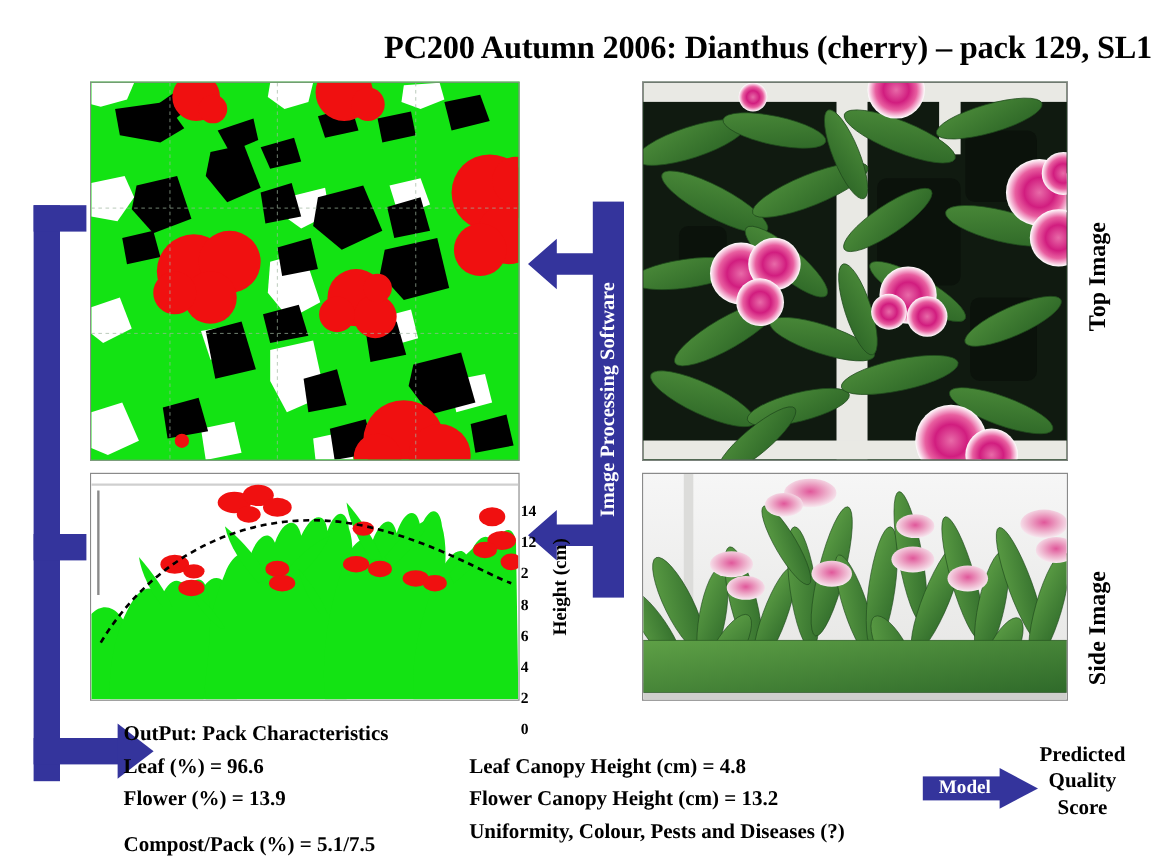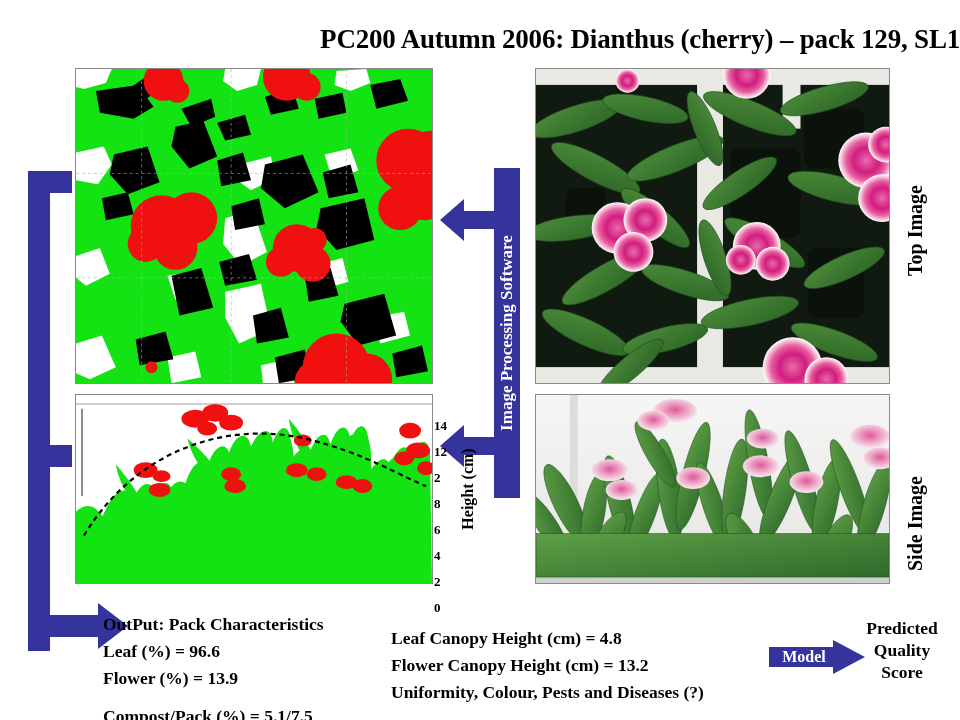--- a/index.html
+++ b/index.html
@@ -105,21 +105,21 @@
     width: 20px; height: 110px;
     font-size: 16px; font-weight: bold;
     display: flex; align-items: center; justify-content: center;
     white-space: nowrap;
   }
   #axis-title span { transform: rotate(-90deg); display: block; }
 
   
   #out-block { left: 103px; top: 601px; width: 820px; }
   .out-row { position: absolute; font-size: 17.5px; font-weight: bold; white-space: nowrap; }
-  .col-a { left: 0; margin-top: 13px; }
+  .col-a { left: 0; }
   .col-b { left: 288px; }
 
   
   #model-arrow {
     left: 769px; top: 640px; width: 96px; height: 34px;
   }
   #model-shaft {
     position: absolute; left: 0; top: 7px; width: 66px; height: 20px;
     background: #34349c;
   }

